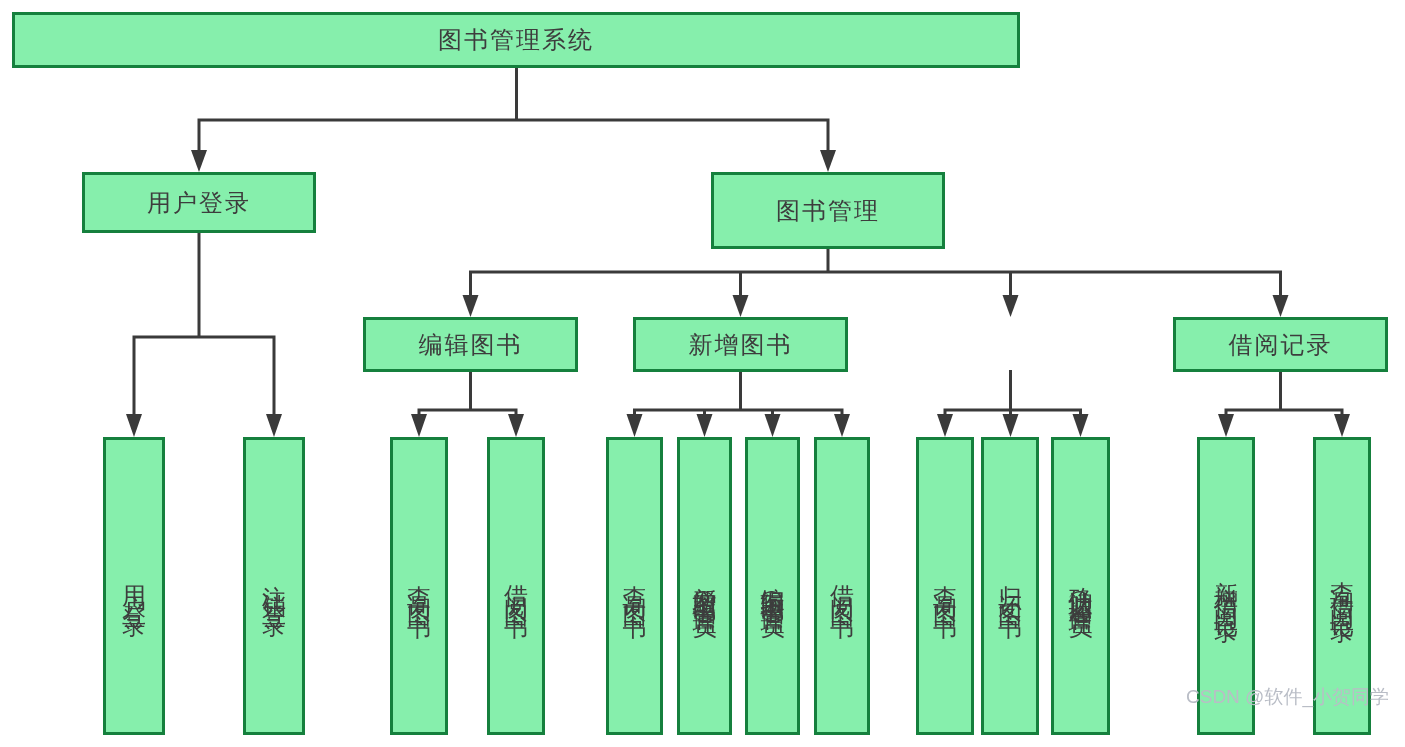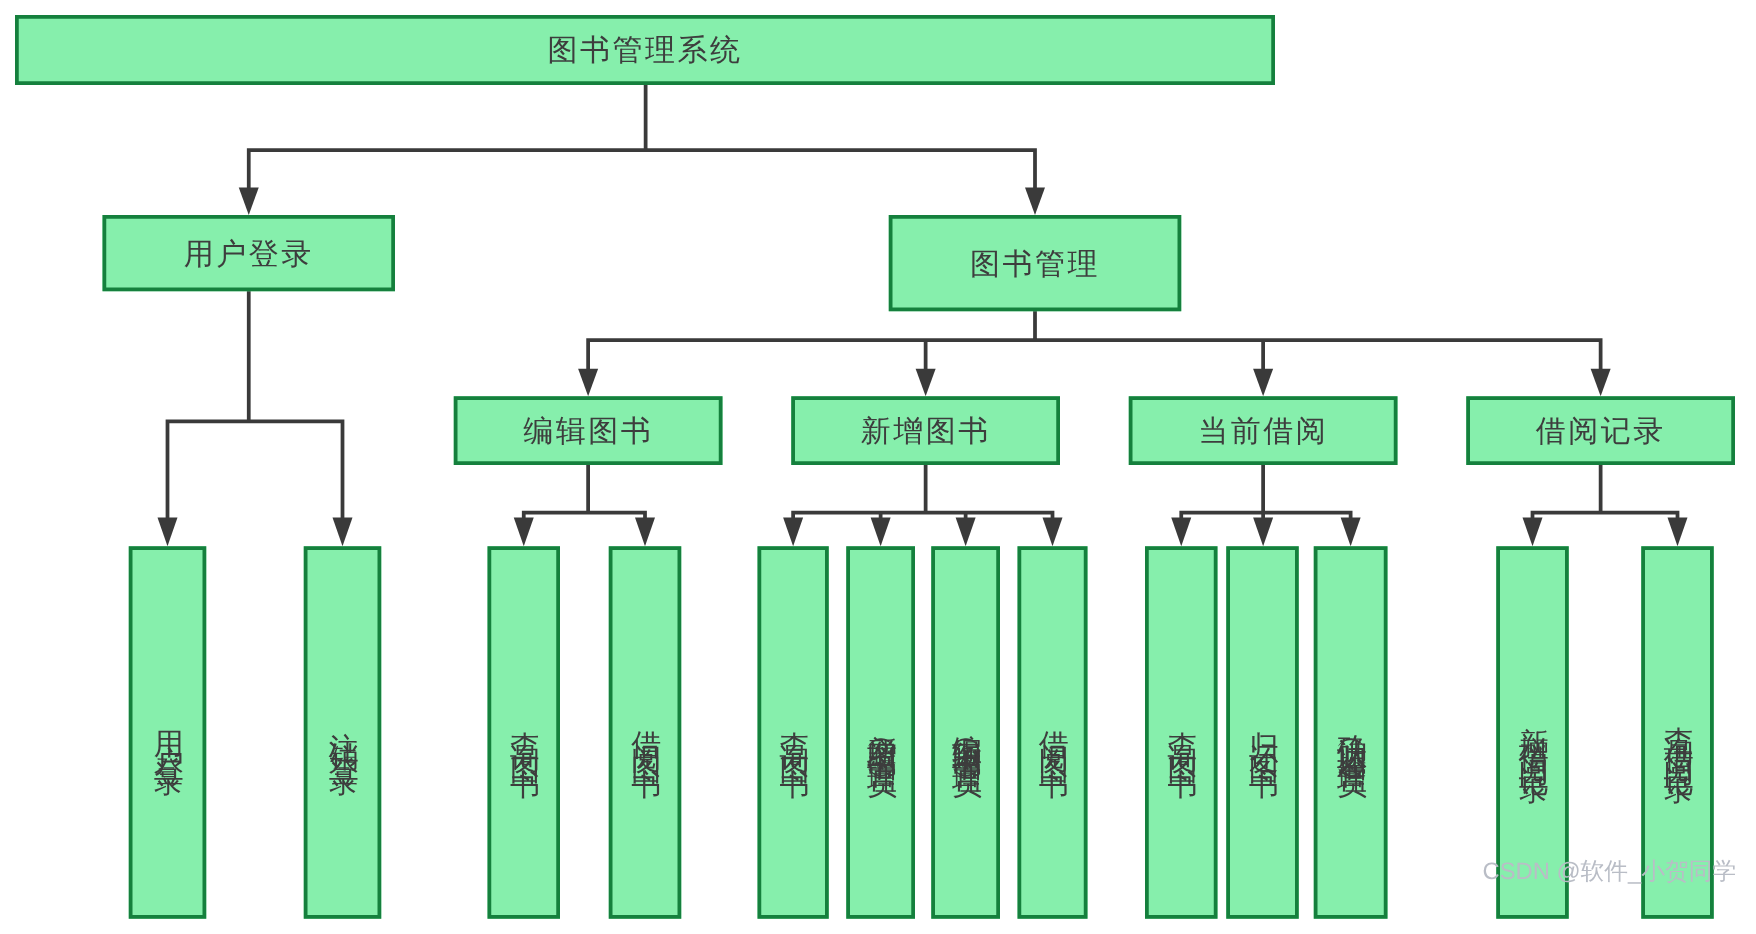--- a/index.html
+++ b/index.html
@@ -98,21 +98,20 @@
     </g>
   </svg>
 
   <div class="node h" style="left:12px; top:12px; width:1008px; height:56px;">图书管理系统</div>
 
   <div class="node h" style="left:82px; top:172px; width:234px; height:61px;">用户登录</div>
   <div class="node h" style="left:711px; top:172px; width:234px; height:77px;">图书管理</div>
 
   <div class="node h" style="left:363px; top:317px; width:215px; height:55px;">编辑图书</div>
   <div class="node h" style="left:633px; top:317px; width:215px; height:55px;">新增图书</div>
-  <div class="node h" style="left:903px; top:317px; width:215px; height:55px;">当前借阅</div>
   <div class="node h" style="left:1173px; top:317px; width:215px; height:55px;">借阅记录</div>
 
   <div class="node v" style="left:103px; top:437px; width:62px; height:298px;">用户登录</div>
   <div class="node v" style="left:243px; top:437px; width:62px; height:298px;">注销登录</div>
 
   <div class="node v" style="left:390px; top:437px; width:58px; height:298px;">查询图书</div>
   <div class="node v" style="left:487px; top:437px; width:58px; height:298px;">借阅图书</div>
 
   <div class="node v" style="left:606px; top:437px; width:57px; height:298px;">查询图书</div>
   <div class="node v long" style="left:677px; top:437px; width:55px; height:298px;">新增图书（管理员）</div>

